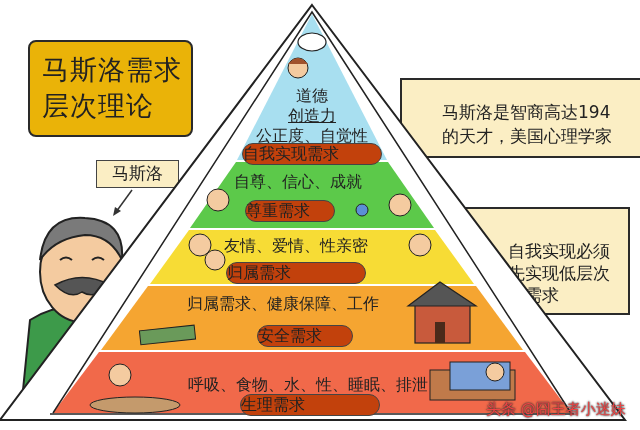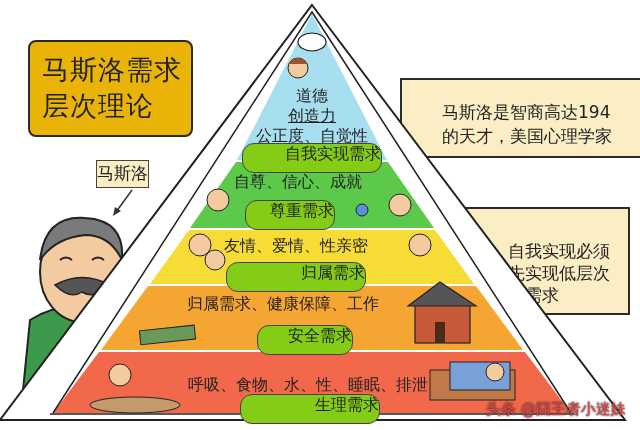--- a/index.html
+++ b/index.html
@@ -4,26 +4,26 @@
 <style>
   html, body { margin:0; padding:0; }
   body { width:640px; height:430px; background:#ffffff; position:relative; overflow:hidden;
          font-family:"DejaVu Sans", "Liberation Sans", sans-serif; }
   .abs { position:absolute; }
   .title-box { left:28px; top:40px; width:165px; height:97px; background:#eab308;
                border:2.5px solid #2a2a2a; border-radius:8px; box-sizing:border-box; }
   .title-box .t { position:absolute; left:12px; font-size:27px; color:#222; letter-spacing:1px; line-height:32px; }
   .note { background:#fbeec4; border:2px solid #2a2a2a; box-sizing:border-box; }
   .note .txt { position:absolute; font-size:17px; color:#222; line-height:24px; }
-  .maslow-label { left:96px; top:160px; width:53px; height:28px; background:#fbeec4; border:1.5px solid #444;
+  .maslow-label { left:96px; top:160px; width:83px; height:28px; background:#fbeec4; border:1.5px solid #444;
                   box-sizing:border-box; font-size:17px; text-align:center; line-height:25px; color:#222; }
   svg.pyr { position:absolute; left:0; top:0; }
   .lvl-text { position:absolute; font-size:16px; color:#222; white-space:nowrap; transform:translateX(-50%); }
-  .pill { position:absolute; height:30px; background:#84cc16; border:1.5px solid #444; border-radius:12px;
-          box-sizing:border-box; font-size:16px; line-height:19px; text-align:right; color:#222;
+  .pill { position:absolute; height:22px; background:#c2410c; border:1.5px solid #444; border-radius:12px;
+          box-sizing:border-box; font-size:16px; line-height:19px; text-align:left; color:#222;
           transform:translateX(-50%); }
   .watermark { position:absolute; left:486px; top:400px; font-size:15px; color:#ef4444;
                text-shadow:0 0 2px #333, 0 0 2px #333; white-space:nowrap; }
 </style>
 </head>
 <body>
 
 <div class="abs title-box">
   <div class="t" style="top:12px;">马斯洛需求</div>
   <div class="t" style="top:48px;">层次理论</div>

